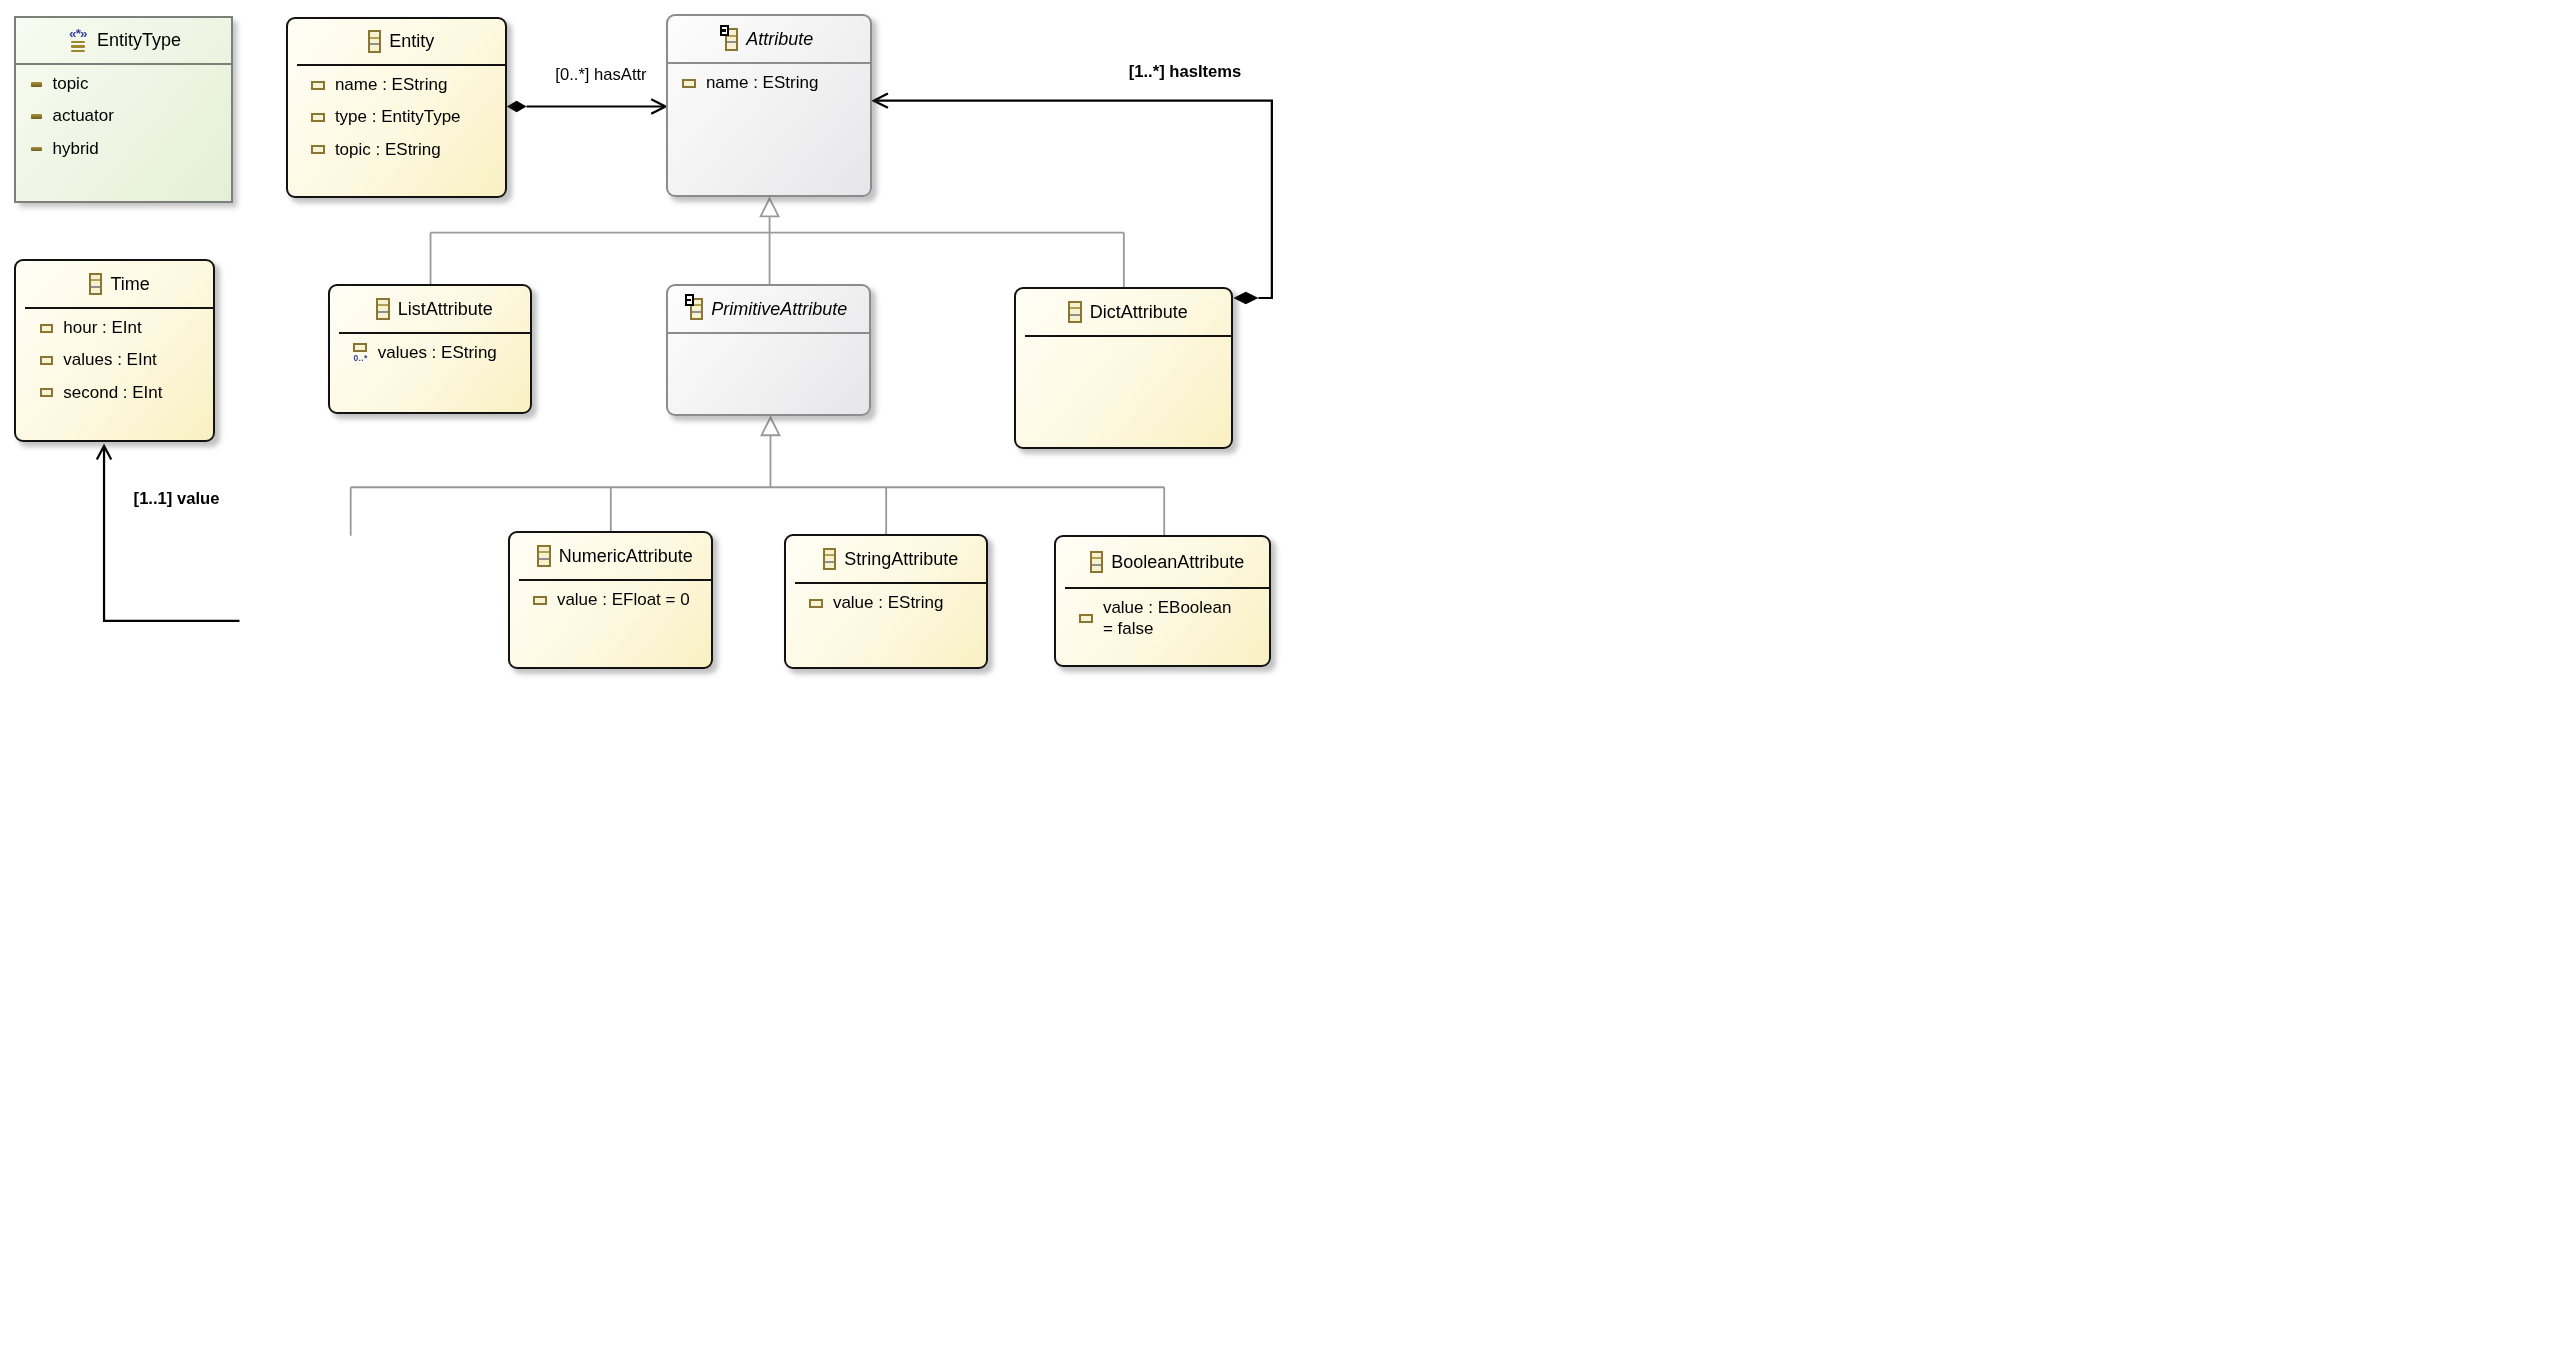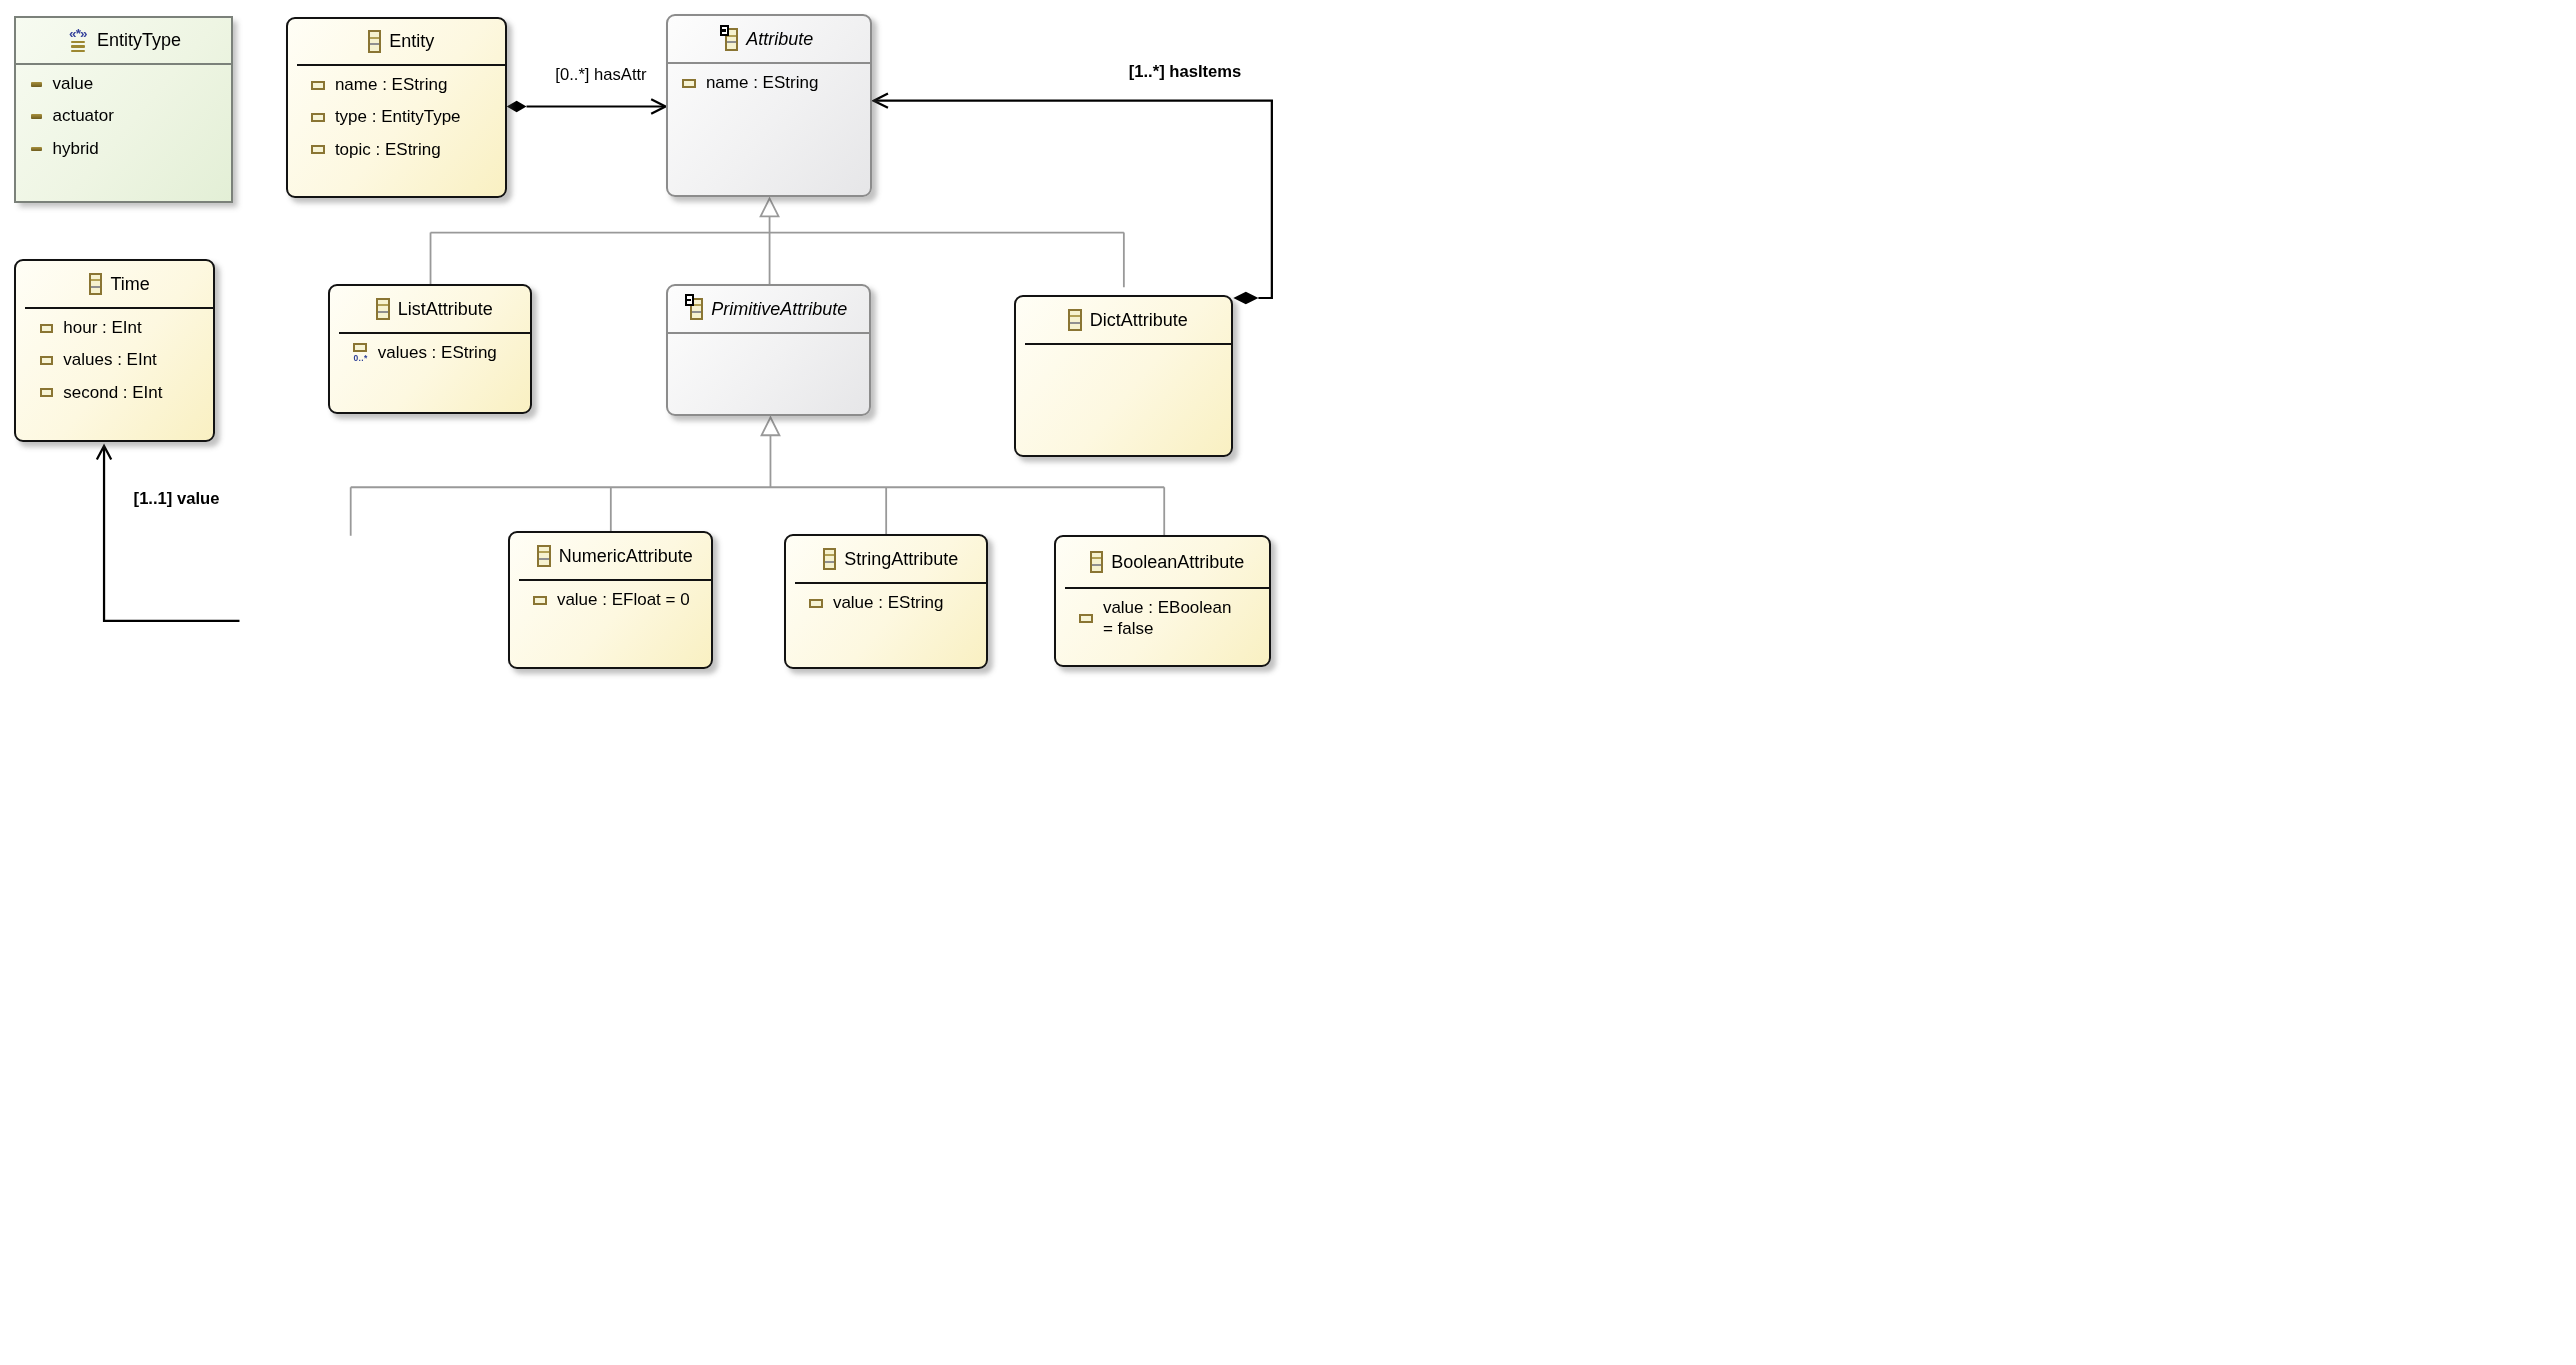--- a/index.html
+++ b/index.html
@@ -105,21 +105,21 @@
         <span class="guil">«*»</span>
           <span class="bar"></span>
           <span class="bar"></span>
           <span class="bar"></span>
       </span>
       <span class="box-title">EntityType</span>
     </div>
     <div class="box-body">
       <div class="attr-row">
         <span class="icon-elit"></span>
-        <span class="attr-label">value</span>
+        <span class="attr-label">topic</span>
       </div>
       <div class="attr-row">
         <span class="icon-elit"></span>
         <span class="attr-label">actuator</span>
       </div>
       <div class="attr-row">
         <span class="icon-elit"></span>
         <span class="attr-label">hybrid</span>
       </div>
     </div>
@@ -218,21 +218,21 @@
           <i class="l2"></i>
         <span class="abstract-badge">
             <i></i>
           </span>
       </span>
       <span class="box-title">PrimitiveAttribute</span>
     </div>
     <div class="box-body"></div>
   </div>
 
-  <div class="uml-box yellow" style="left:1014px;top:295px;width:219px;height:162px;">
+  <div class="uml-box yellow" style="left:1014px;top:287px;width:219px;height:162px;">
     <div class="box-header" style="height:48px;">
       <span class="icon-eclass">
           <i class="l1"></i>
           <i class="l2"></i>
         </span>
       <span class="box-title">DictAttribute</span>
     </div>
     <div class="box-body"></div>
   </div>
 

